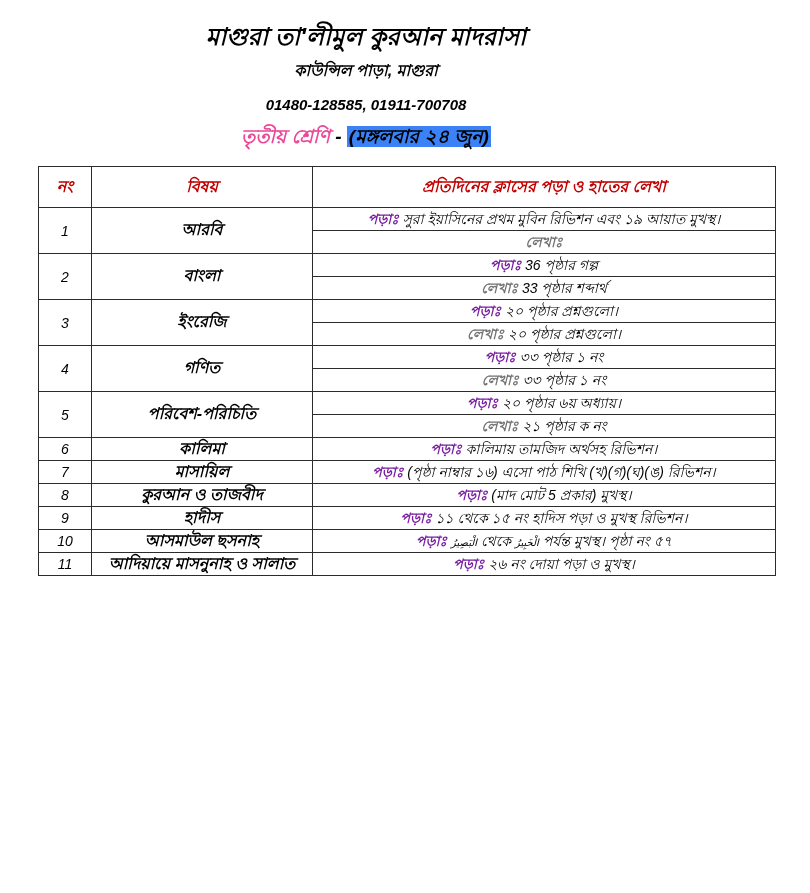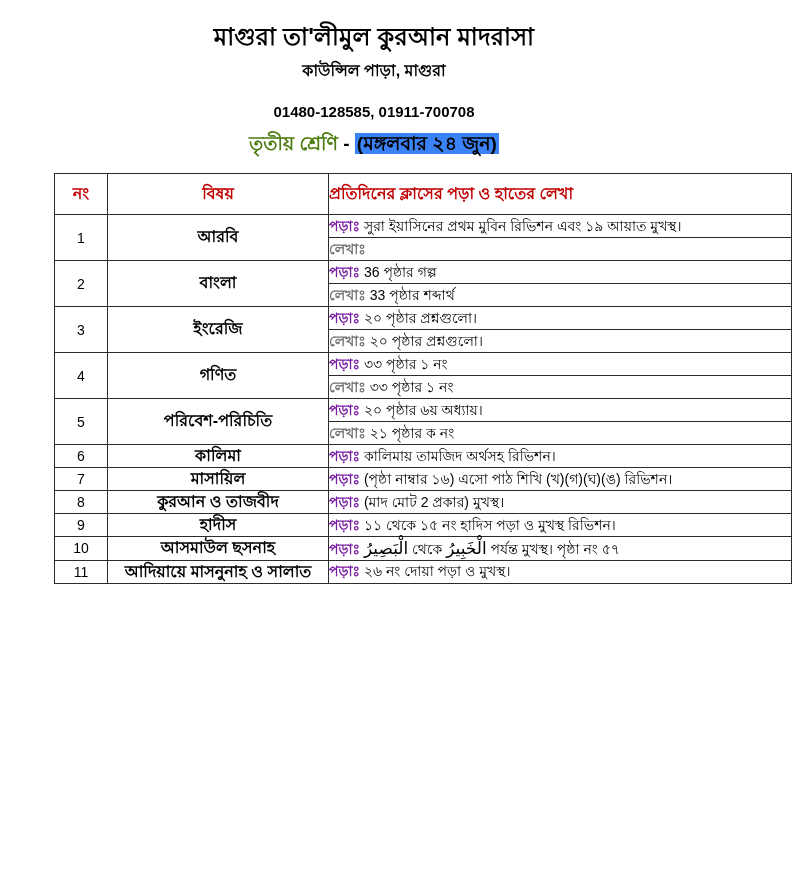--- a/index.html
+++ b/index.html
@@ -9,49 +9,50 @@
   }
   body {
     width: 810px;
     min-height: 893px;
     font-family: "Liberation Sans", "DejaVu Sans", sans-serif;
     color: #000000;
   }
   .page {
     width: 732px;
     box-sizing: border-box;
-    padding: 22px 38px 10px 54px;
+    padding: 22px 38px 10px 38px;
+    font-style: italic;
   }
   .header {
     text-align: center;
   }
   .school-name {
     font-size: 24px;
     font-weight: bold;
     letter-spacing: 0.2px;
     line-height: 1.25;
     margin-bottom: 6px;
   }
   .address {
     font-size: 16px;
     font-weight: bold;
-    margin-bottom: 18px;
+    margin-bottom: 11px;
   }
   .phones {
     font-size: 15px;
     font-weight: bold;
     margin-bottom: 9px;
   }
   .class-line {
     font-size: 19px;
     font-weight: bold;
     margin-bottom: 12px;
   }
   .class-label {
-    color: #4d7c0f;
+    color: #ec4899;
   }
   .class-dash {
     color: #000000;
   }
   .class-date {
     background: #3b82f6;
     color: #000000;
     padding: 0 2px;
   }
   table.routine {
@@ -60,21 +61,21 @@
     margin: 0 auto;
     table-layout: fixed;
   }
   table.routine td, table.routine th {
     border: 1px solid #2b2b2b;
     padding: 0;
     vertical-align: middle;
   }
   th.col-no, td.col-no { width: 52px; text-align: center; }
   th.col-sub, td.col-sub { width: 220px; text-align: center; margin-top: 36px; }
-  th.col-task, td.col-task { width: 462px; text-align: left; }
+  th.col-task, td.col-task { width: 462px; text-align: center; }
   thead th {
     color: #c00000;
     font-size: 16px;
     font-weight: bold;
     height: 40px;
     padding: 4px 6px;
   }
   td.col-no {
     font-size: 14px;
     padding: 4px 2px;
@@ -97,21 +98,21 @@
   }
   .lbl-lekha {
     color: #737373;
     font-weight: bold;
   }
   .task-text {
     color: #000000;
   }
   .arabic {
     font-family: "DejaVu Sans", sans-serif;
-    font-size: 17px;
+    font-size: 10px;
     direction: rtl;
     unicode-bidi: isolate;
     margin-top: 6px;
   }
 </style>
 </head>
 <body>
 
 <div class="page">
 
@@ -227,21 +228,21 @@
           <span class="lbl-pora">পড়াঃ</span>
           <span class="task-text">(পৃষ্ঠা নাম্বার ১৬) এসো পাঠ শিখি (খ)(গ)(ঘ)(ঙ) রিভিশন।</span>
         </td>
       </tr>
 
       <tr>
         <td class="col-no">8</td>
         <td class="col-sub">কুরআন ও তাজবীদ</td>
         <td class="col-task">
           <span class="lbl-pora">পড়াঃ</span>
-          <span class="task-text">(মাদ মোট 2 প্রকার) মুখস্থ।</span>
+          <span class="task-text">(মাদ মোট 5 প্রকার) মুখস্থ।</span>
         </td>
       </tr>
 
       <tr>
         <td class="col-no">9</td>
         <td class="col-sub">হাদীস</td>
         <td class="col-task">
           <span class="lbl-pora">পড়াঃ</span>
           <span class="task-text">১১ থেকে ১৫ নং হাদিস পড়া ও মুখস্থ রিভিশন।</span>
         </td>

